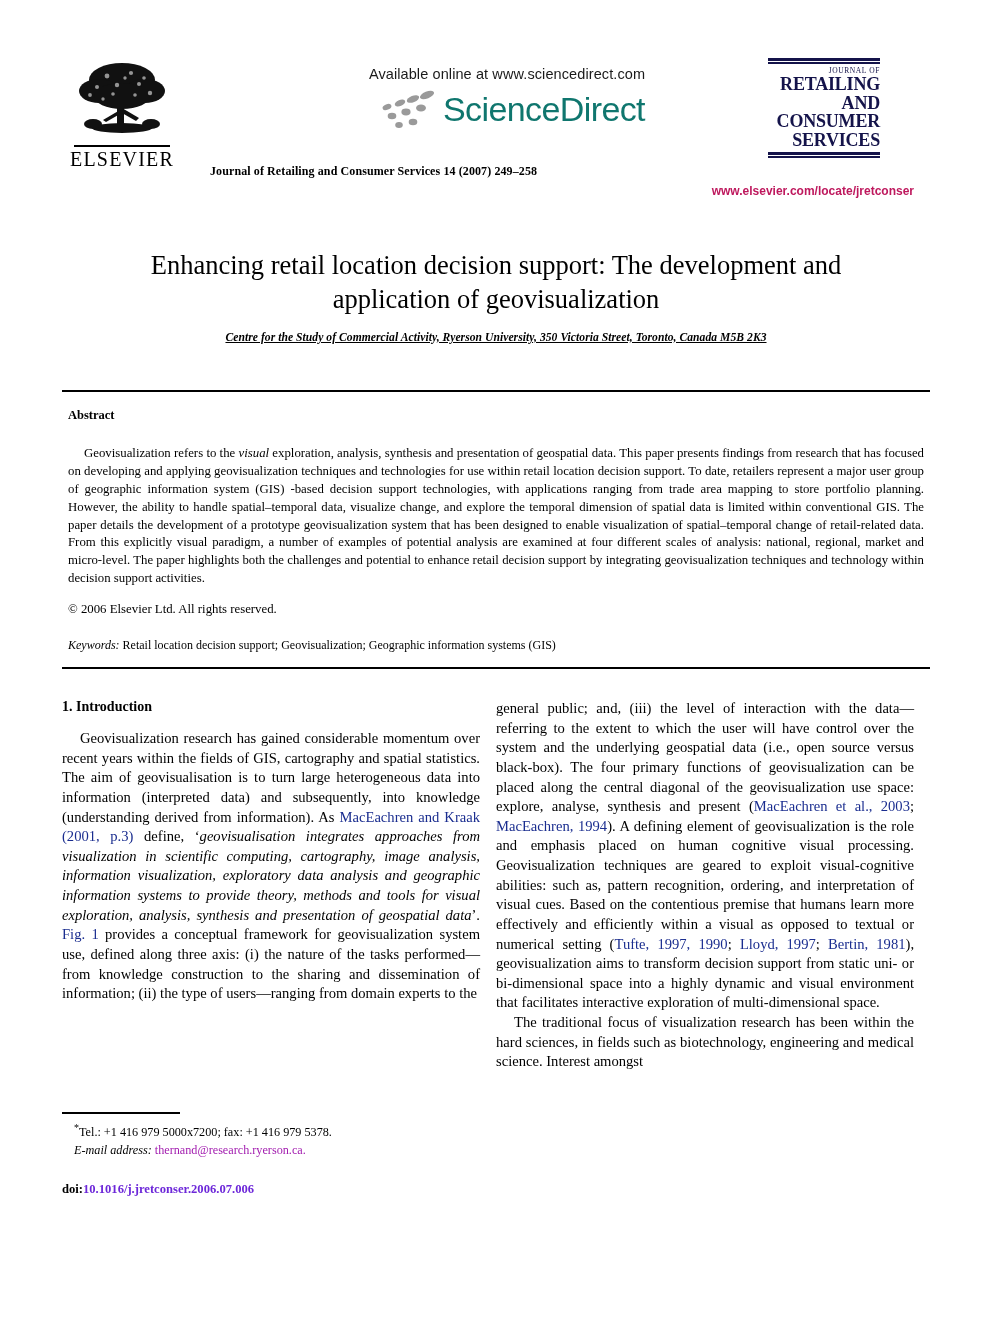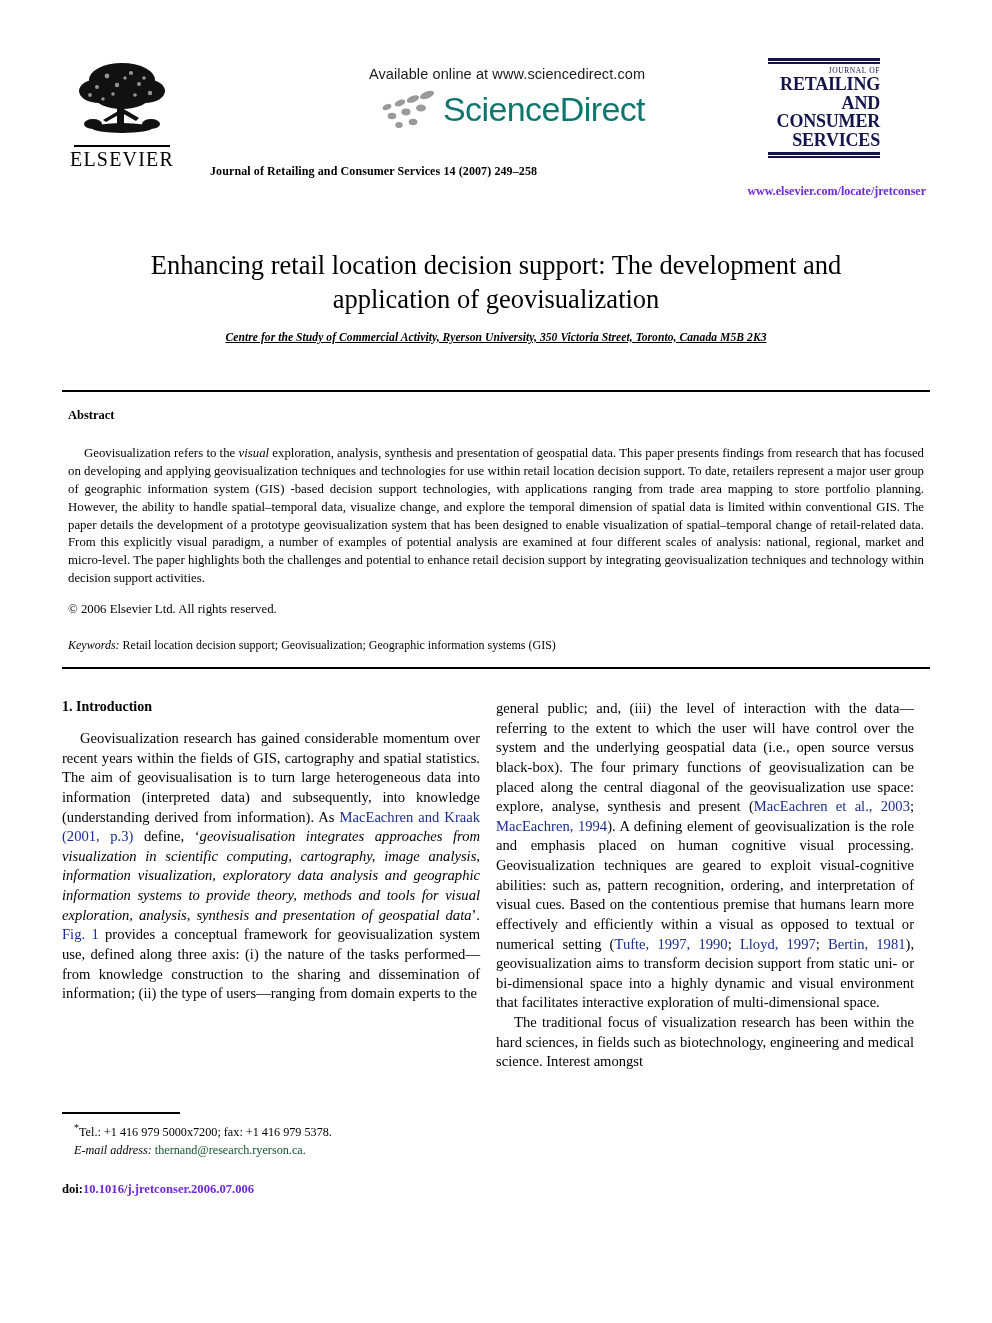--- a/index.html
+++ b/index.html
@@ -113,26 +113,26 @@
     font-family: "Liberation Serif", serif;
     font-weight: bold;
     font-size: 18px;
     line-height: 1.04;
     letter-spacing: -0.2px;
   }
   .jrcs-bar-bot { height: 3px; background: #14134a; margin-top: 2px; }
   .jrcs-bar-bot2 { height: 2px; background: #14134a; margin-top: 1px; }
   .jrcs-url {
     position: absolute;
-    right: 4px;
+    right: 16px;
     top: 126px;
-    font-family: Liberation Serif, serif;
+    font-family: Liberation Sans, sans-serif;
     font-weight: bold;
     font-size: 12px;
-    color: #6d28d9;
+    color: #be185d;
     white-space: nowrap;
   }
 
   
   .title-block {
     margin-top: 40px;
     text-align: center;
   }
   .paper-title {
     font-family: "Liberation Serif", serif;
@@ -241,21 +241,21 @@
     margin-bottom: 7px;
   }
   .fn-line {
     font-family: "Liberation Serif", serif;
     font-size: 12.2px;
     line-height: 1.45;
     padding-left: 12px;
   }
   .fn-line sup { font-size: 10px; }
   .fn-email-label { font-style: italic; }
-  .fn-email-link { color: #14532d; margin-top: 20px; }
+  .fn-email-link { color: #a21caf; margin-top: 20px; }
   .footer-meta {
     margin-top: 22px;
     font-family: "Liberation Serif", serif;
     font-size: 12.6px;
     line-height: 1.40;
     font-weight: bold;
   }
   .doi-link { color: #6d28d9; }
 </style>
 </head>

